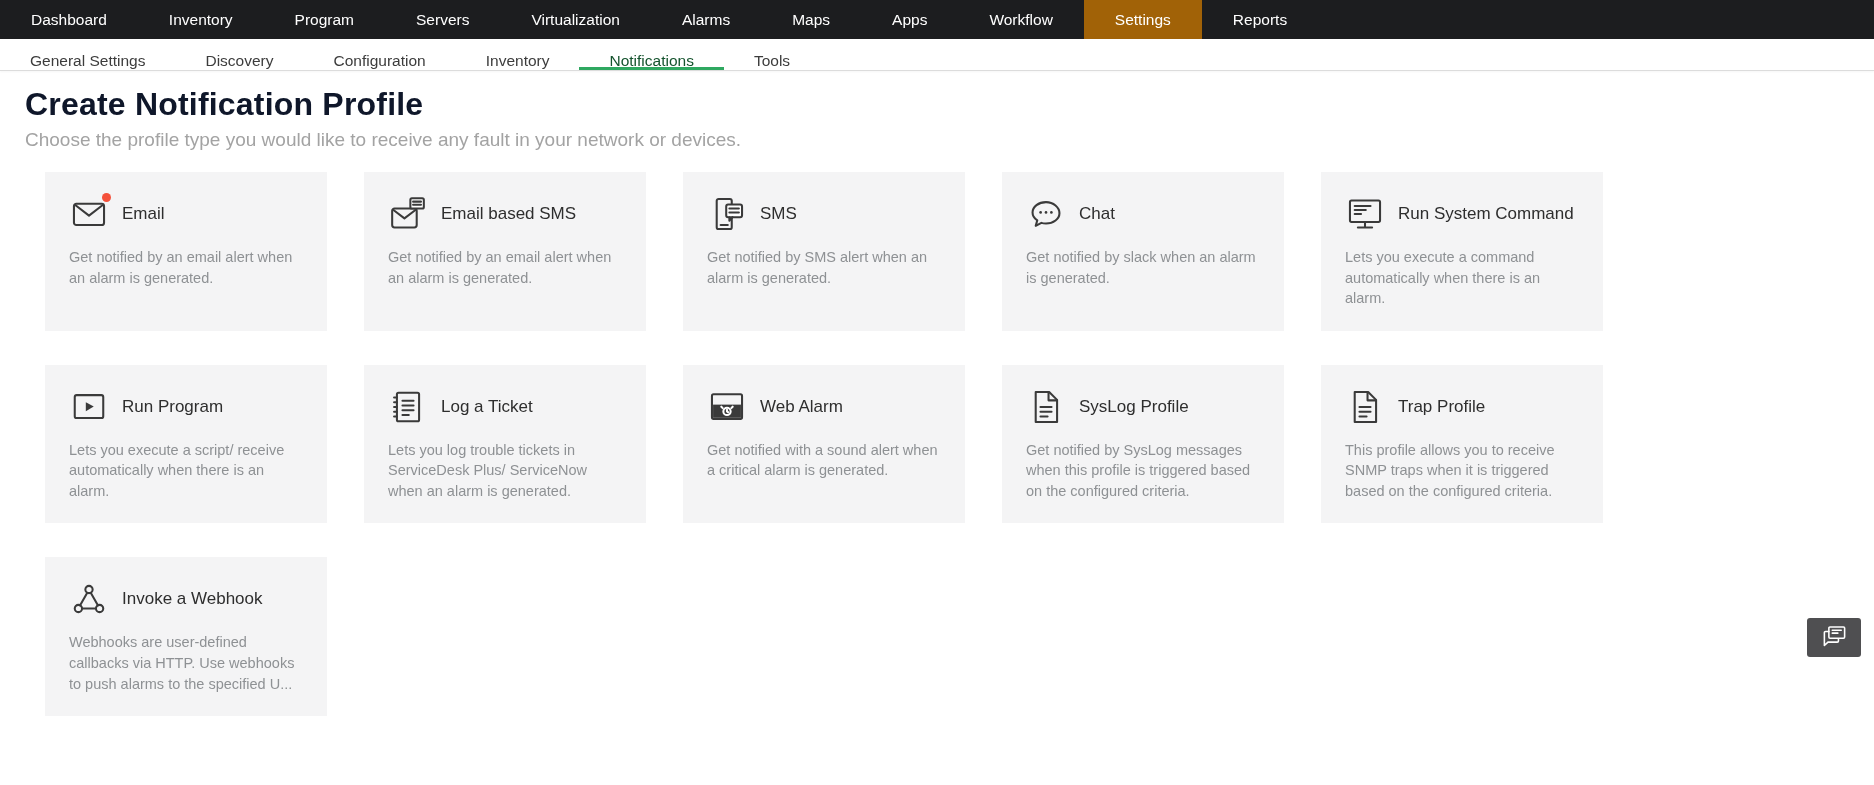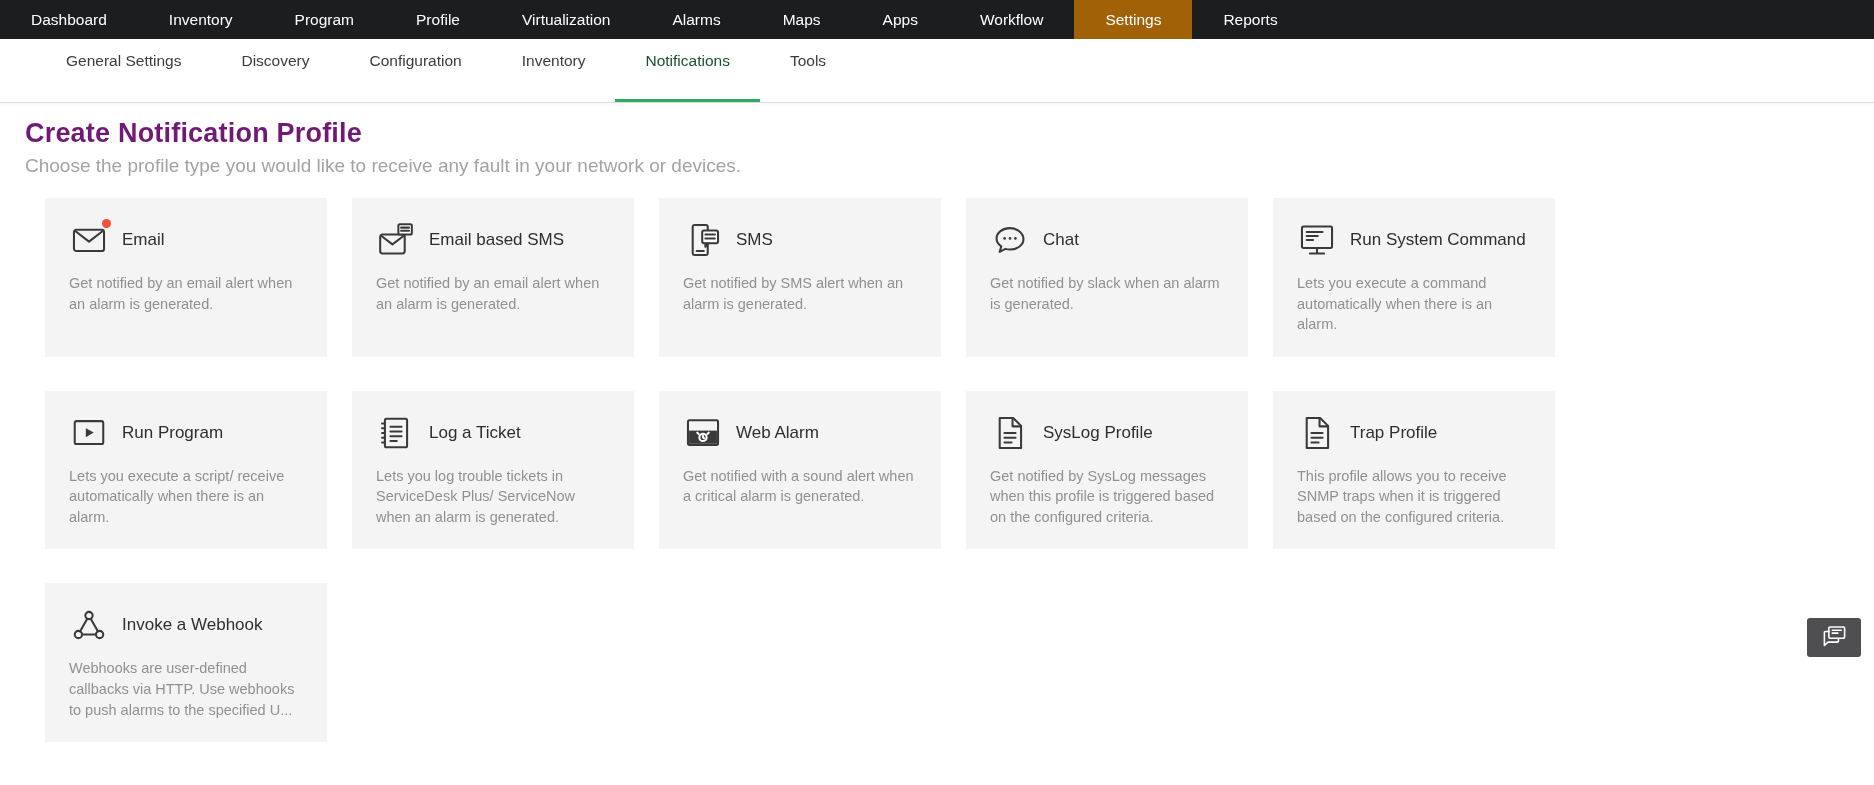--- a/index.html
+++ b/index.html
@@ -17,41 +17,40 @@
     height: 39px; background: #1c1d1f;
   }
   .top-nav-item {
     color: #ffffff; font-size: 15.5px; line-height: 39px;
     padding: 0 31px; cursor: pointer; white-space: nowrap;
   }
   .top-nav-item.active { background: #a16207; }
 
   
   .sub-nav {
-    display: flex; height: 64px; background: #fff;
+    display: flex; height: 32px; background: #fff;
     border-bottom: 1px solid #dcdcdc;
     box-shadow: 0 1px 2px rgba(0,0,0,0.04);
-    padding-left: 36px;
   }
   .sub-nav-item {
     font-size: 15.5px; color: #3c3c3c; line-height: 44px;
     padding: 0 30px; cursor: pointer; white-space: nowrap;
     border-bottom: 3px solid transparent;
   }
   .sub-nav-item.active { border-bottom-color: #2fa860; color: #14532d; }
 
   
   .content { padding: 15px 0 0 25px; }
-  .page-title { font-size: 27px; font-weight: bold; color: #701a75; letter-spacing: .2px; }
+  .page-title { font-size: 32px; font-weight: bold; color: #0f172a; letter-spacing: .2px; }
   .subtitle { font-size: 19px; color: #a3a3a3; margin-top: 6px; }
 
   .card-grid {
     display: grid;
     grid-template-columns: repeat(5, 282px);
-    gap: 34px 25px;
+    gap: 34px 37px;
     margin: 21px 0 0 20px;
   }
   .card {
     background: #f4f4f5;
     padding: 22px 24px;
     min-height: 140px;
     cursor: pointer;
   }
   .card-head { display: flex; align-items: center; gap: 13px; }
   .card-icon {
@@ -77,21 +76,21 @@
   }
   .feedback-btn svg { width: 27px; height: 27px; }
 </style>
 </head>
 <body>
 
 <header class="top-nav" id="top-nav">
     <div class="top-nav-item">Dashboard</div>
     <div class="top-nav-item">Inventory</div>
     <div class="top-nav-item">Program</div>
-    <div class="top-nav-item">Profile</div>
+    <div class="top-nav-item">Servers</div>
     <div class="top-nav-item">Virtualization</div>
     <div class="top-nav-item">Alarms</div>
     <div class="top-nav-item">Maps</div>
     <div class="top-nav-item">Apps</div>
     <div class="top-nav-item">Workflow</div>
     <div class="top-nav-item active">Settings</div>
     <div class="top-nav-item">Reports</div>
   </header>
 
 <nav class="sub-nav" id="sub-nav">

